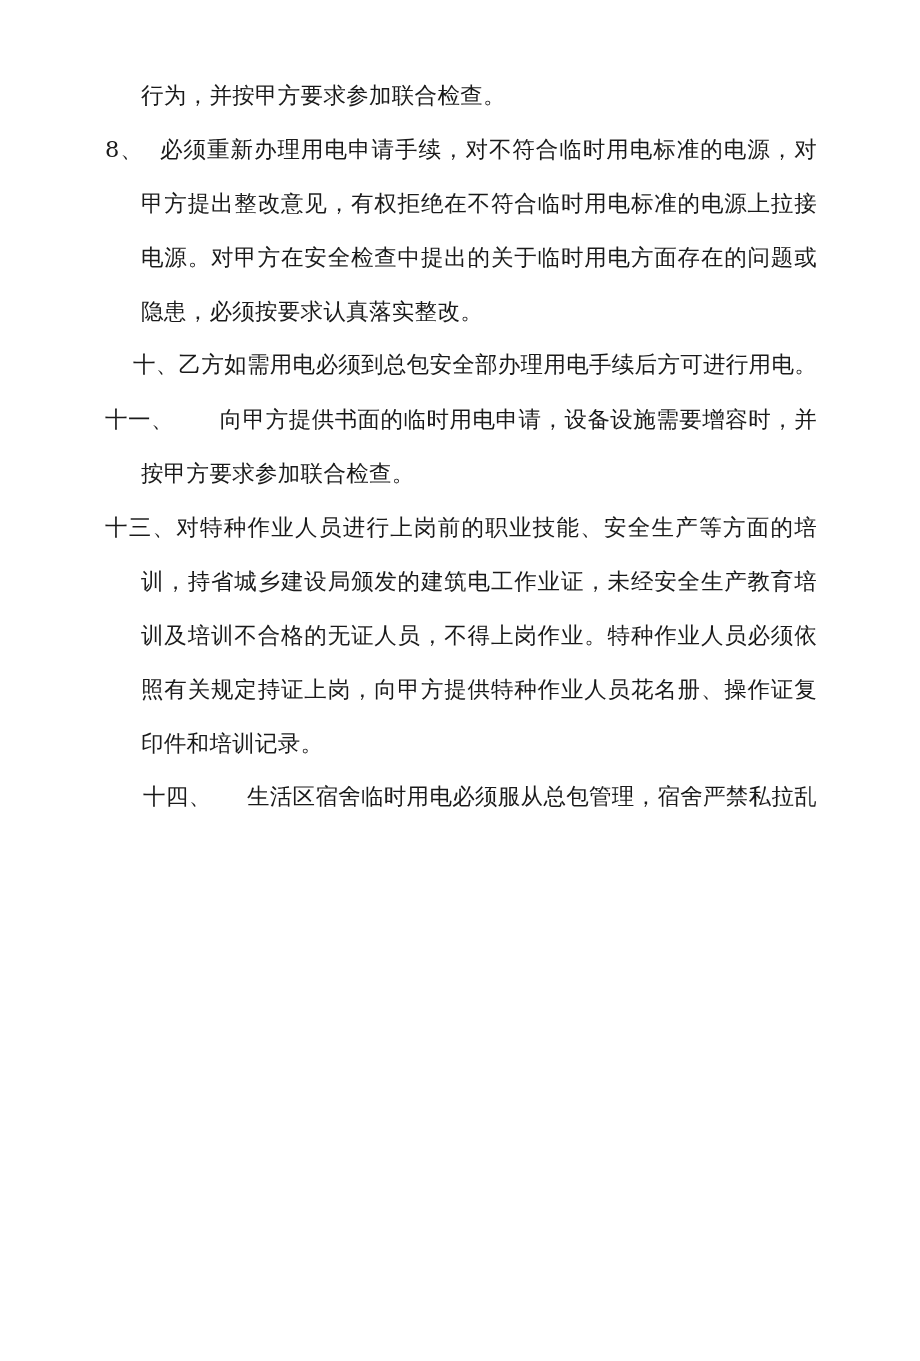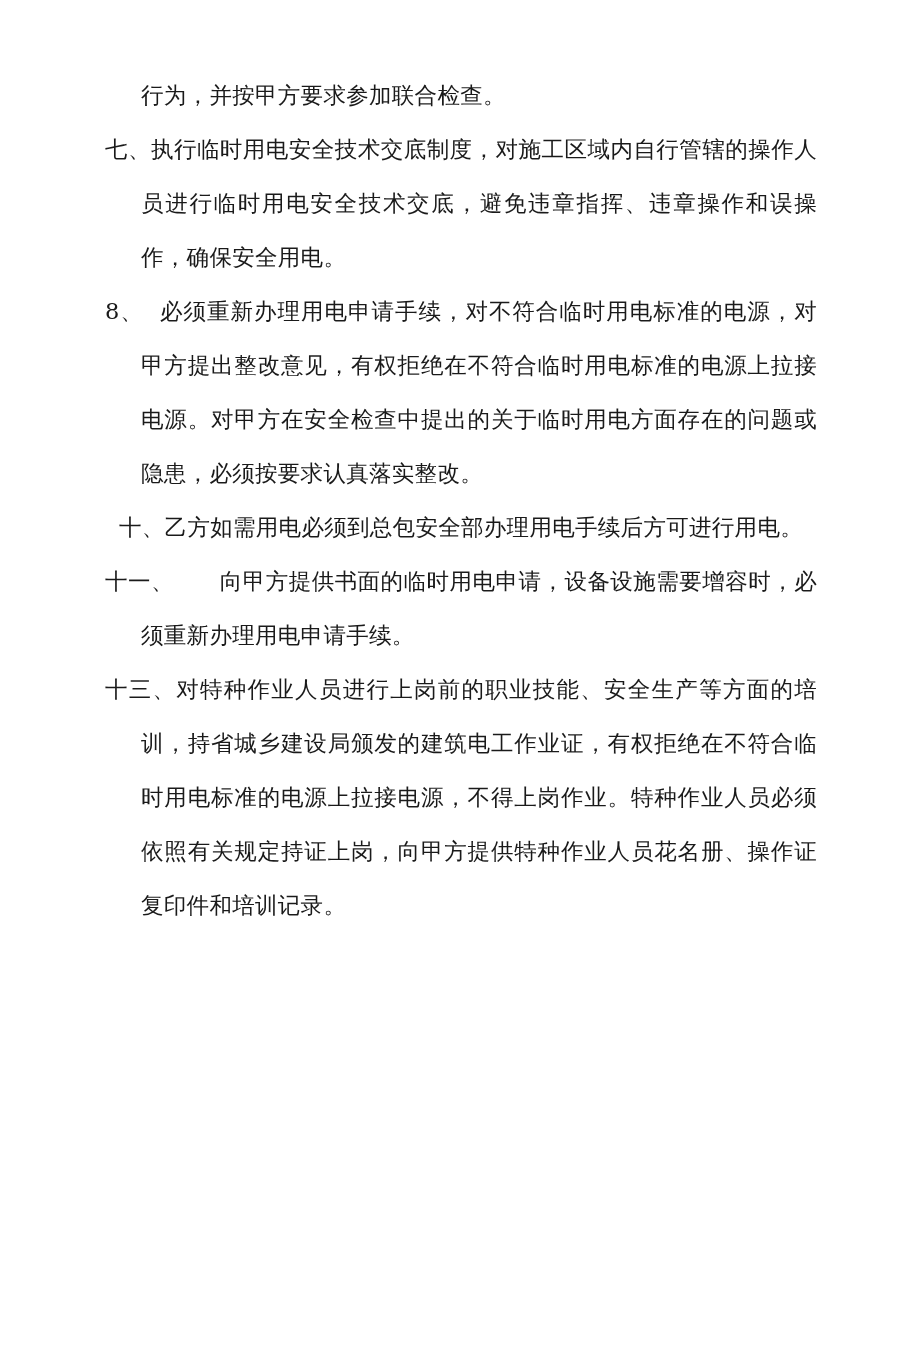--- a/index.html
+++ b/index.html
@@ -39,34 +39,35 @@
     padding-left: 36px;   
     text-indent: -36px;   
   }
   
   .clause.cont-only {
     padding-left: 36px;
     text-indent: 0;
   }
   
   .clause.ragged {
-    text-align: center;
+    text-align: right;
+    font-family: Liberation Serif, serif;
   }
   .marker {
     white-space: pre;
   }
   .gap {
     white-space: pre;
   }
 </style>
 </head>
 <body>
 
 <div class="page">
   <div class="doc-body" id="doc-body">
       <p class="clause cont-only"><span class="body-text">行为，并按甲方要求参加联合检查。</span></p>
-      <p class="clause"><span class="marker">七、</span><span class="body-text">执行临时用电安全技术交底制度，对施工区域内自行管辖的操作人员进行临时用电安全技术交底，避免违章指挥、违章操作和误操作，确保安全用电。</span></p>
       <p class="clause"><span class="marker">8、</span><span class="gap">  </span><span class="body-text">必须重新办理用电申请手续，对不符合临时用电标准的电源，对甲方提出整改意见，有权拒绝在不符合临时用电标准的电源上拉接电源。对甲方在安全检查中提出的关于临时用电方面存在的问题或隐患，必须按要求认真落实整改。</span></p>
       <p class="clause ragged"><span class="marker">十、</span><span class="body-text">乙方如需用电必须到总包安全部办理用电手续后方可进行用电。</span></p>
-      <p class="clause"><span class="marker">十一、</span><span class="gap">      </span><span class="body-text">向甲方提供书面的临时用电申请，设备设施需要增容时，必须重新办理用电申请手续。</span></p>
-      <p class="clause"><span class="marker">十三、</span><span class="body-text">对特种作业人员进行上岗前的职业技能、安全生产等方面的培训，持省城乡建设局颁发的建筑电工作业证，有权拒绝在不符合临时用电标准的电源上拉接电源，不得上岗作业。特种作业人员必须依照有关规定持证上岗，向甲方提供特种作业人员花名册、操作证复印件和培训记录。</span></p>
+      <p class="clause"><span class="marker">十一、</span><span class="gap">      </span><span class="body-text">向甲方提供书面的临时用电申请，设备设施需要增容时，并按甲方要求参加联合检查。</span></p>
+      <p class="clause"><span class="marker">十三、</span><span class="body-text">对特种作业人员进行上岗前的职业技能、安全生产等方面的培训，持省城乡建设局颁发的建筑电工作业证，未经安全生产教育培训及培训不合格的无证人员，不得上岗作业。特种作业人员必须依照有关规定持证上岗，向甲方提供特种作业人员花名册、操作证复印件和培训记录。</span></p>
+      <p class="clause ragged"><span class="marker">十四、</span><span class="gap">      </span><span class="body-text">生活区宿舍临时用电必须服从总包管理，宿舍严禁私拉乱</span></p>
     </div>
 </div>
 
 </body></html>

